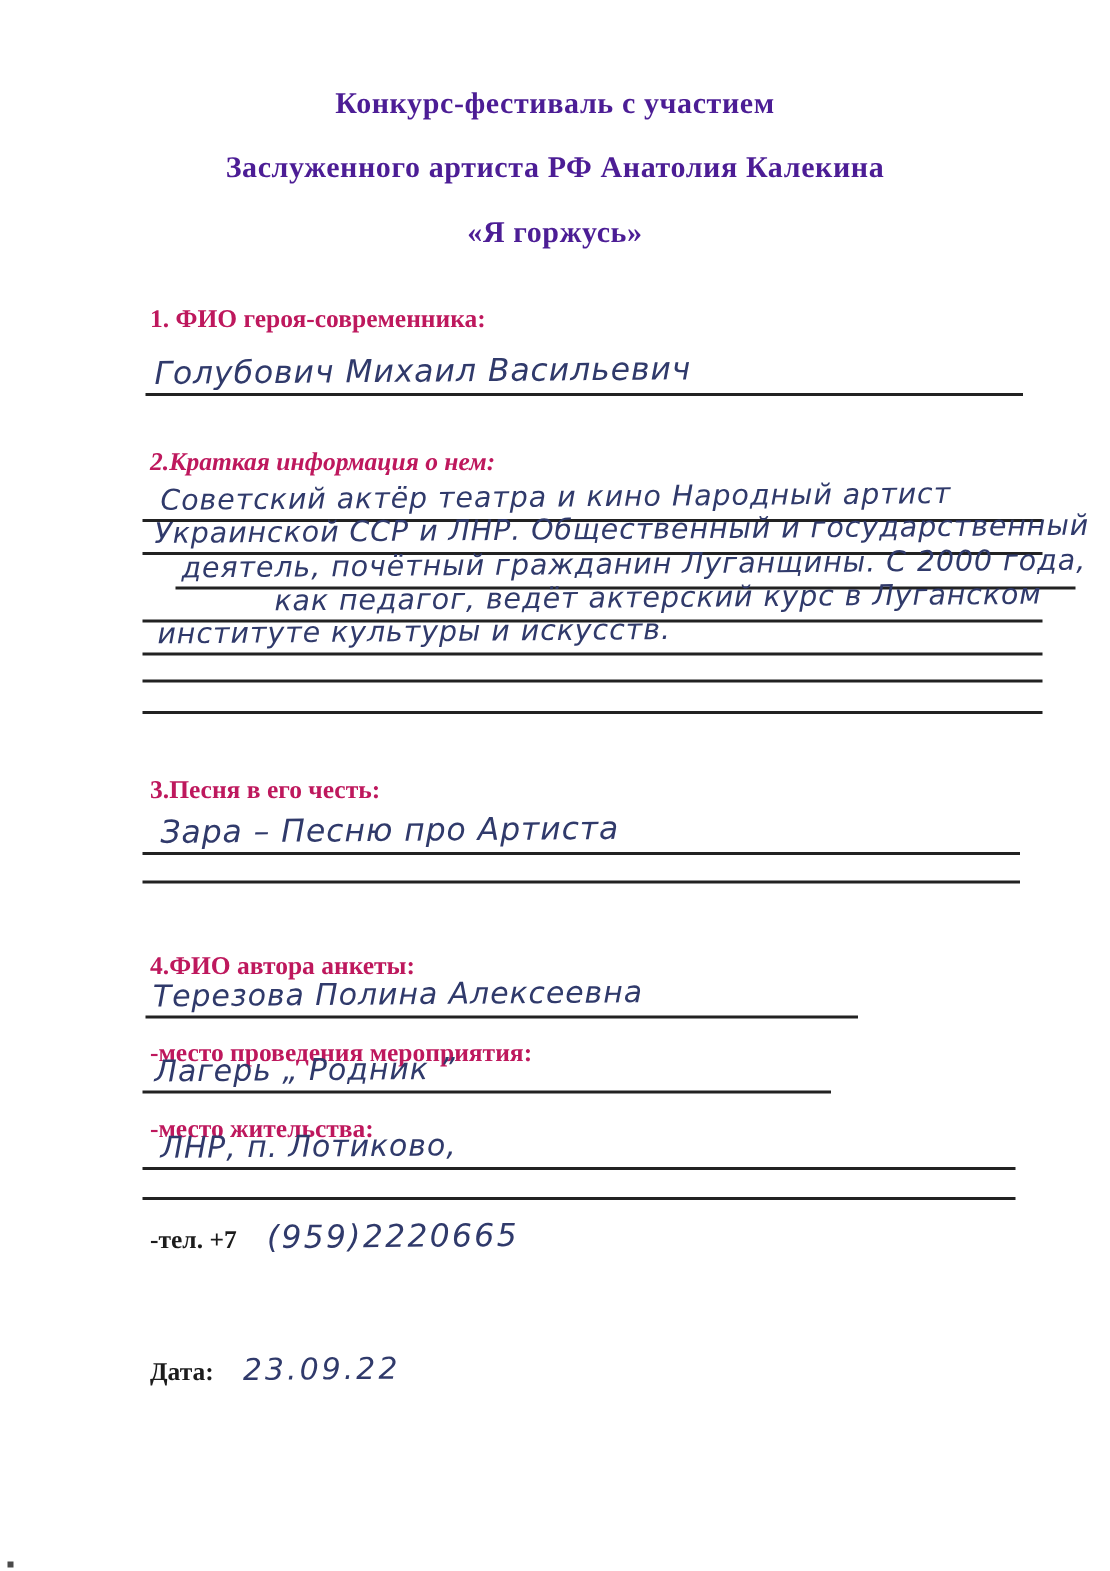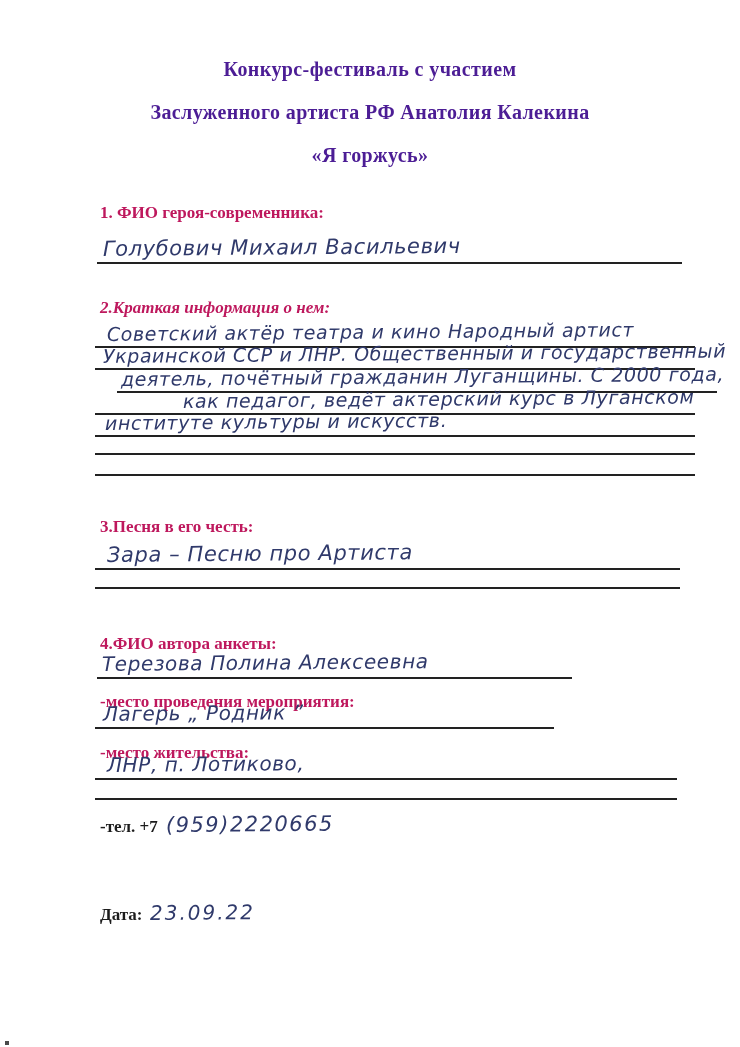--- a/index.html
+++ b/index.html
@@ -43,21 +43,21 @@
     white-space: nowrap;
     letter-spacing: 0.6px;
     transform: rotate(-0.5deg);
     transform-origin: left bottom;
   }
   .rule .hand { display: block; margin-bottom: 1px; }
   .inline-row {
     position: absolute;
     display: flex;
     align-items: baseline;
-    gap: 8px;
+    gap: 20px;
   }
   .inline-row .printed {
     font-family: "Liberation Serif", serif;
     font-weight: bold;
     font-size: 17px;
     color: #1c1c1c;
   }
   .artifact-dot {
     position: absolute;
     background: #4a4a4a;

